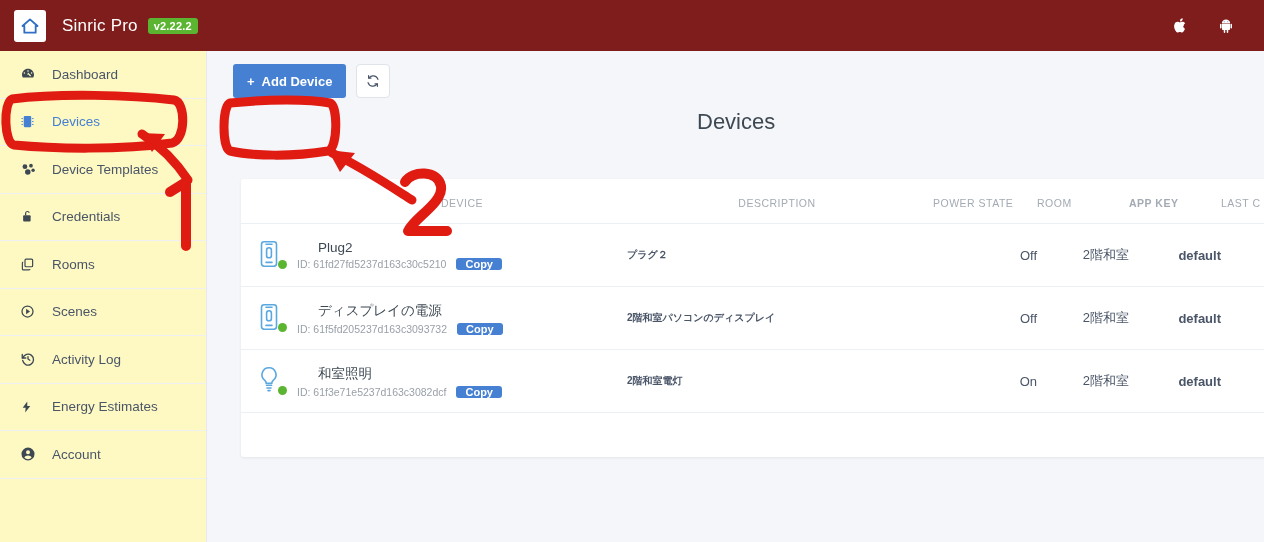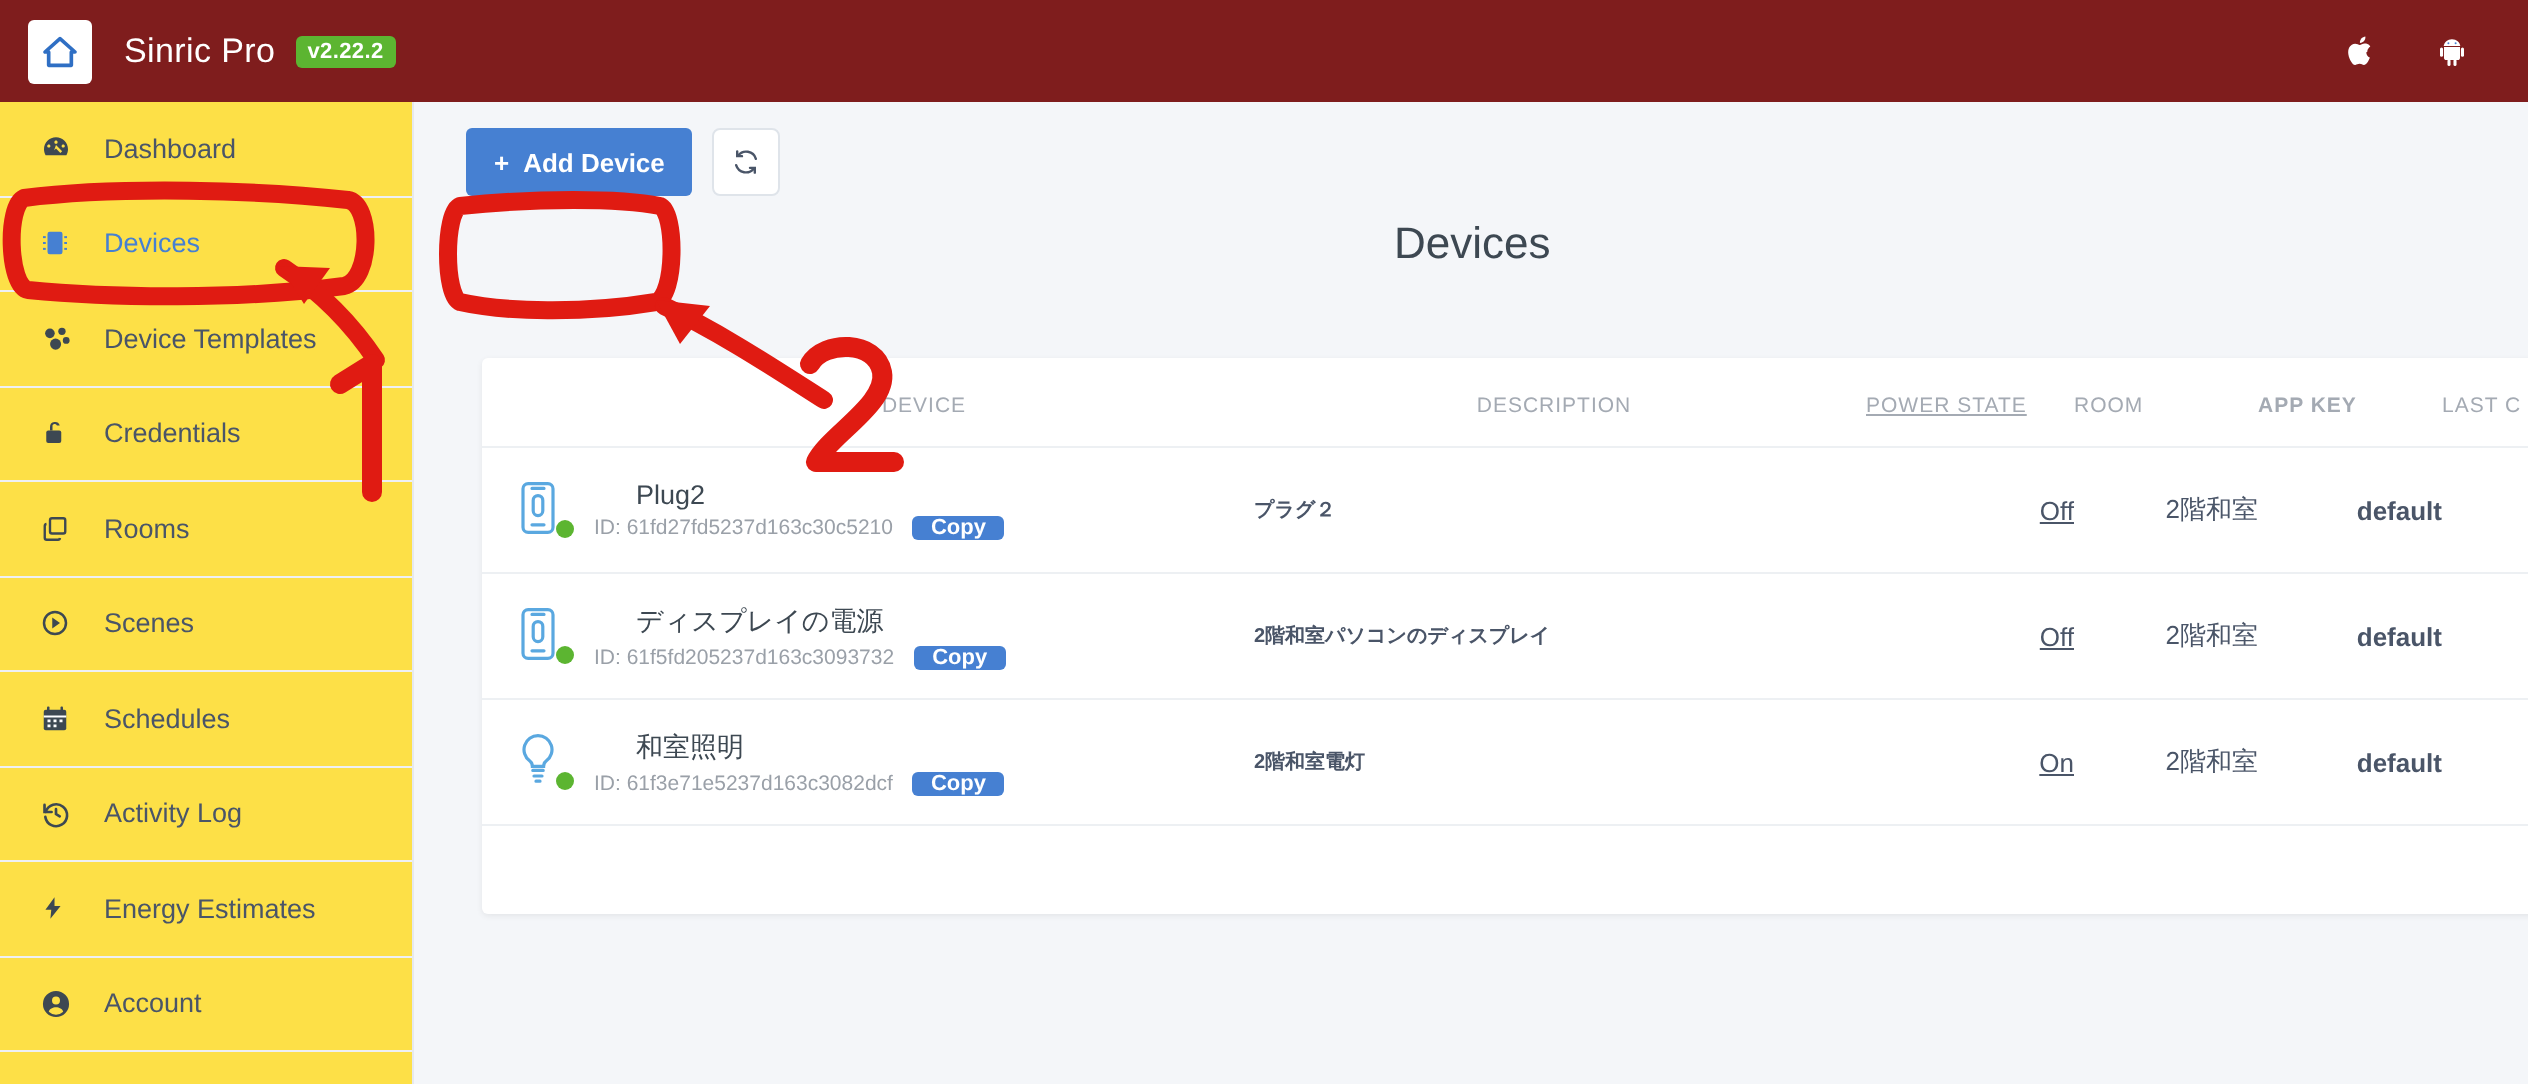--- a/index.html
+++ b/index.html
@@ -38,21 +38,21 @@
   .topbar-right {
     margin-left: auto; margin-right: 30px;
     display: flex; align-items: center; gap: 30px;
   }
   .topbar-icon { cursor: pointer; display: flex; align-items: center; }
 
   
   .sidebar {
     position: absolute; top: 51px; left: 0;
     width: 207px; height: 491px;
-    background: #fde047;
+    background: #fef9c3;
     border-right: 1px solid #e6e9ee;
     overflow: hidden;
   }
   .nav-item {
     height: 47.5px;
     display: flex; align-items: center;
     padding-left: 20px;
     border-bottom: 1px solid #eef0f3;
     color: #4a5568; font-size: 13.5px;
     cursor: pointer;
@@ -115,21 +115,21 @@
   tbody td {
     border-bottom: 1px solid #edf0f3;
     font-size: 13px; color: #4a5568;
     height: 63px; vertical-align: middle;
   }
   tbody tr:last-child td { border-bottom: 1px solid #edf0f3; }
 
   .col-icon   { width: 56px; }
   .col-device { width: 330px; }
   .col-desc   { width: 300px; }
-  .col-power  { width: 110px; text-align: right; text-decoration: underline; }
+  .col-power  { width: 110px; text-align: right; }
   .col-room   { width: 92px; text-align: right; }
   .col-appkey { width: 92px; text-align: right; font-weight: bold; }
   .col-last   { width: 120px; text-align: right; }
 
   th.col-power, th.col-room, th.col-appkey, th.col-last { text-align: left; }
   th.col-power { padding-left: 6px; }
 
   .dev-icon-cell { padding-left: 16px; }
   .dev-icon-wrap { position: relative; width: 26px; height: 30px; }
   .status-dot {
@@ -247,36 +247,20 @@
     <div class="nav-item">
       <span class="nav-icon">
         <svg width="15" height="15" viewBox="0 0 24 24" fill="currentColor">
           <path d="M12 2.2A9.8 9.8 0 1 0 21.8 12 9.8 9.8 0 0 0 12 2.2zm0 17.6A7.8 7.8 0 1 1 19.8 12 7.8 7.8 0 0 1 12 19.8z"></path>
           <path d="M9.8 7.6l6.2 4.4-6.2 4.4z"></path>
         </svg>
       </span>
       <span class="nav-label">Scenes</span>
     </div>
 
-    <div class="nav-item">
-      <span class="nav-icon">
-        <svg width="15" height="15" viewBox="0 0 24 24" fill="currentColor">
-          <rect x="3" y="4.6" width="18" height="16.4" rx="1.6"></rect>
-          <rect x="3" y="9.2" width="18" height="1.6" fill="#ffffff"></rect>
-          <rect x="5.6" y="2" width="2" height="4.2" rx=".8"></rect>
-          <rect x="16.4" y="2" width="2" height="4.2" rx=".8"></rect>
-          <rect x="6" y="12.4" width="2.4" height="2.2" fill="#ffffff"></rect>
-          <rect x="10.8" y="12.4" width="2.4" height="2.2" fill="#ffffff"></rect>
-          <rect x="15.6" y="12.4" width="2.4" height="2.2" fill="#ffffff"></rect>
-          <rect x="6" y="16.4" width="2.4" height="2.2" fill="#ffffff"></rect>
-          <rect x="10.8" y="16.4" width="2.4" height="2.2" fill="#ffffff"></rect>
-        </svg>
-      </span>
-      <span class="nav-label">Schedules</span>
-    </div>
 
     <div class="nav-item">
       <span class="nav-icon">
         <svg width="16" height="16" viewBox="0 0 24 24" fill="none" stroke="currentColor" stroke-width="2" stroke-linecap="round">
           <path d="M4.3 10.4A8.2 8.2 0 1 1 4 14.2"></path>
           <path d="M3.4 5.2v5.3h5.3"></path>
           <path d="M12 8.4V12l2.8 1.8"></path>
         </svg>
       </span>
       <span class="nav-label">Activity Log</span>

